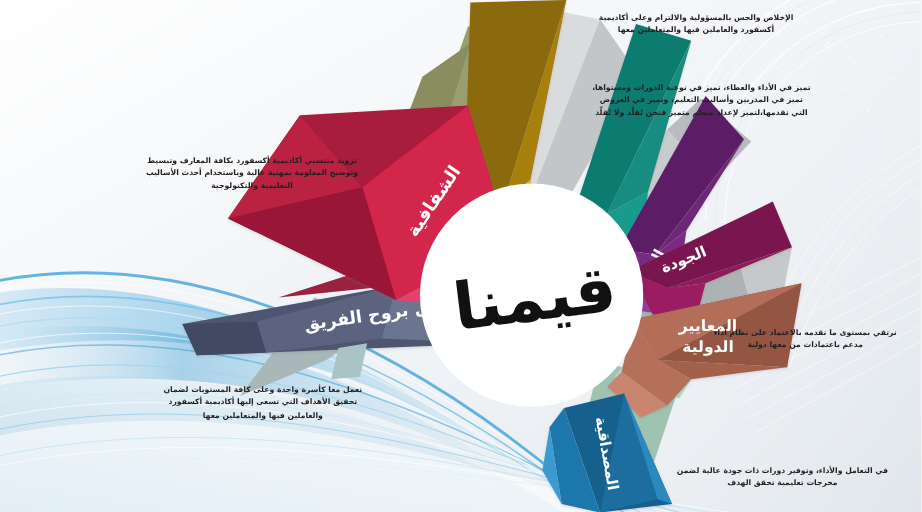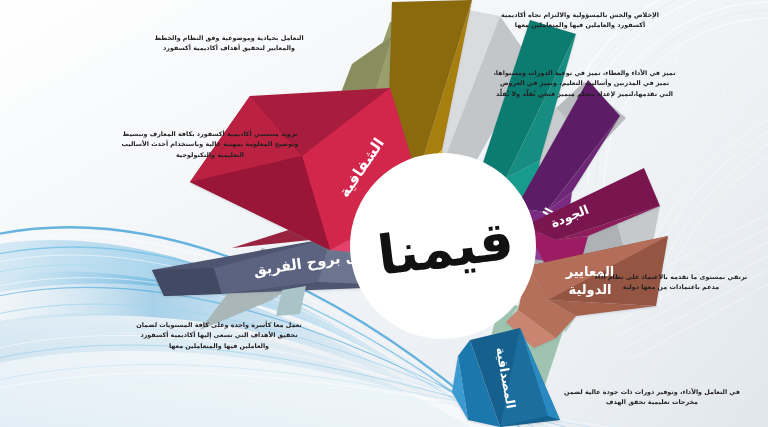--- a/index.html
+++ b/index.html
@@ -240,25 +240,24 @@
       <polygon points="282,290 306,286 300,314 276,316" fill="#a9c3c6"></polygon>
     </g>
 
     <g>
       <circle cx="443" cy="246" r="92" fill="#ffffff"></circle>
       <circle cx="443" cy="246" r="92" fill="none" stroke="#ffffff" stroke-width="2"></circle>
     </g>
     <text class="center-word" x="446" y="252" font-size="54" text-anchor="middle" dominant-baseline="middle" transform="rotate(-7 446 252)">قيمنا</text>
   </svg>
 
-  <div class="callout" style="left:143px;top:33px;width:172px;">التعامل بحيادية وموضوعية وفق النظام والخطط والمعايير لتحقيق أهداف أكاديمية أكسفورد</div>
 
   <div class="callout" style="left:121px;top:97px;width:178px;margin-top:32px;">تزويد منتسبي أكاديمية أكسفورد بكافة المعارف وتبسيط وتوضيح المعلومة بمهنية عالية وباستخدام أحدث الأساليب التعليمية والتكنولوجية</div>
 
-  <div class="callout" style="left:495px;top:10px;width:170px;">الإخلاص والحس بالمسؤولية والالتزام تجاه أكاديمية أكسفورد والعاملين فيها والمتعاملين معها</div>
+  <div class="callout" style="left:495px;top:10px;width:170px;">الإخلاص والحس بالمسؤولية والالتزام وعلى أكاديمية أكسفورد والعاملين فيها والمتعاملين معها</div>
 
   <div class="callout" style="left:492px;top:68px;width:185px;">تميز في الأداء والعطاء، تميز في نوعية الدورات ومستواها، تميز في المدربين وأساليب التعليم، وتميز في العروض التي نقدمها،لتميز لإعداد متعلم متميز فنحن نُقلَّد ولا نُقلِّد</div>
 
 
   <div class="callout" style="left:588px;top:272px;width:166px;">نرتقي بمستوى ما نقدمه بالاعتماد على نظام أداء مدعم باعتمادات من معها دولية</div>
 
   <div class="callout" style="left:562px;top:387px;width:180px;text-align:center;">في التعامل والأداء، وتوفير دورات ذات جودة عالية لضمن مخرجات تعليمية تحقق الهدف</div>
 
   <div class="callout" style="left:128px;top:320px;width:182px;">نعمل معا كأسرة واحدة وعلى كافة المستويات لضمان تحقيق الأهداف التي تسعى إليها أكاديمية أكسفورد والعاملين فيها والمتعاملين معها</div>
 

